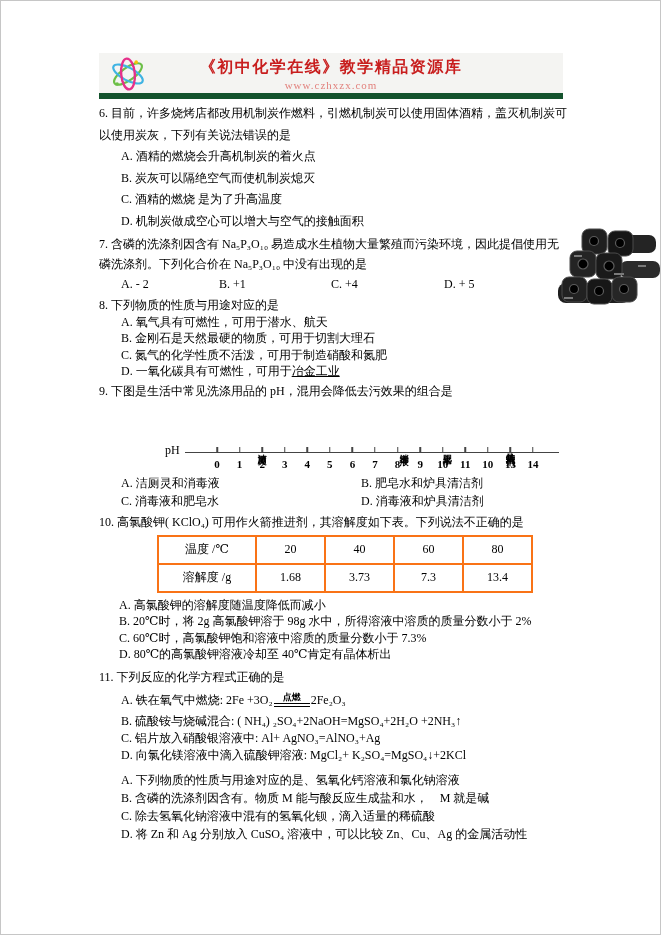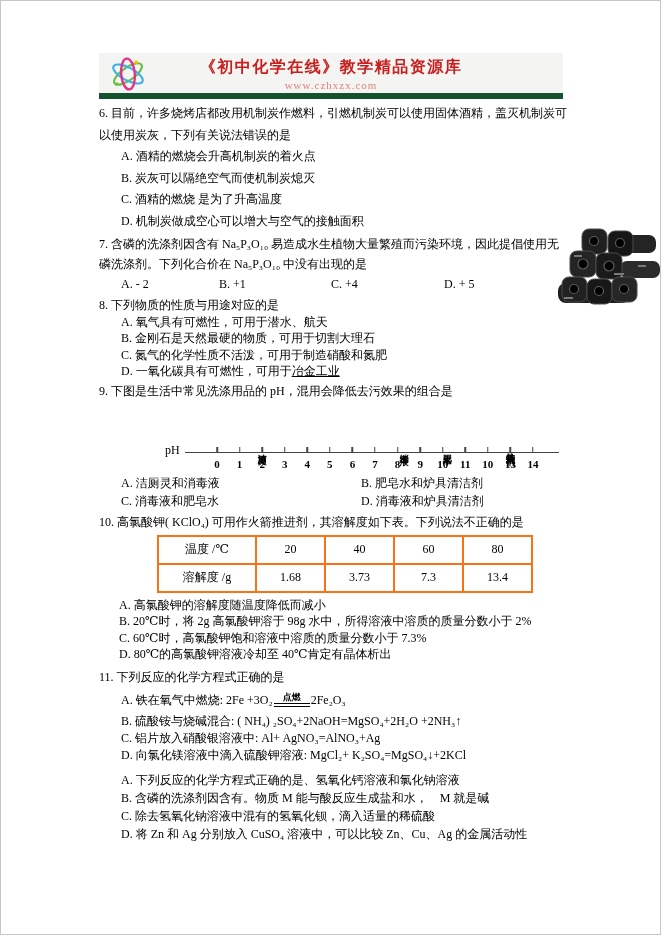--- a/index.html
+++ b/index.html
@@ -219,20 +219,20 @@
           <span class="dbl"></span>
         </span>
         <span>2Fe₂O₃</span>
       </p>
       <p class="opt">B. 硫酸铵与烧碱混合: ( NH₄) ₂SO₄+2NaOH=MgSO₄+2H₂O +2NH₃↑</p>
       <p class="opt">C. 铝片放入硝酸银溶液中: Al+ AgNO₃=AlNO₃+Ag</p>
       <p class="opt">D. 向氯化镁溶液中滴入硫酸钾溶液: MgCl₂+ K₂SO₄=MgSO₄↓+2KCl</p>
     </section>
 
     <section class="q q12">
-      <p class="opt">A. 下列反应的化学方程式正确的是、氢氧化钙溶液和氯化钠溶液</p>
+      <p class="opt">A. 下列物质的性质与用途对应的是、氢氧化钙溶液和氯化钠溶液</p>
       <p class="opt">B. 含磷的洗涤剂因含有。物质 M 能与酸反应生成盐和水，　M 就是碱</p>
       <p class="opt">C. 除去氢氧化钠溶液中混有的氢氧化钡，滴入适量的稀硫酸</p>
       <p class="opt">D. 将 Zn 和 Ag 分别放入  CuSO₄ 溶液中，可以比较 Zn、Cu、Ag 的金属活动性</p>
     </section>
 
   </main>
 </div>
 
 </body></html>

